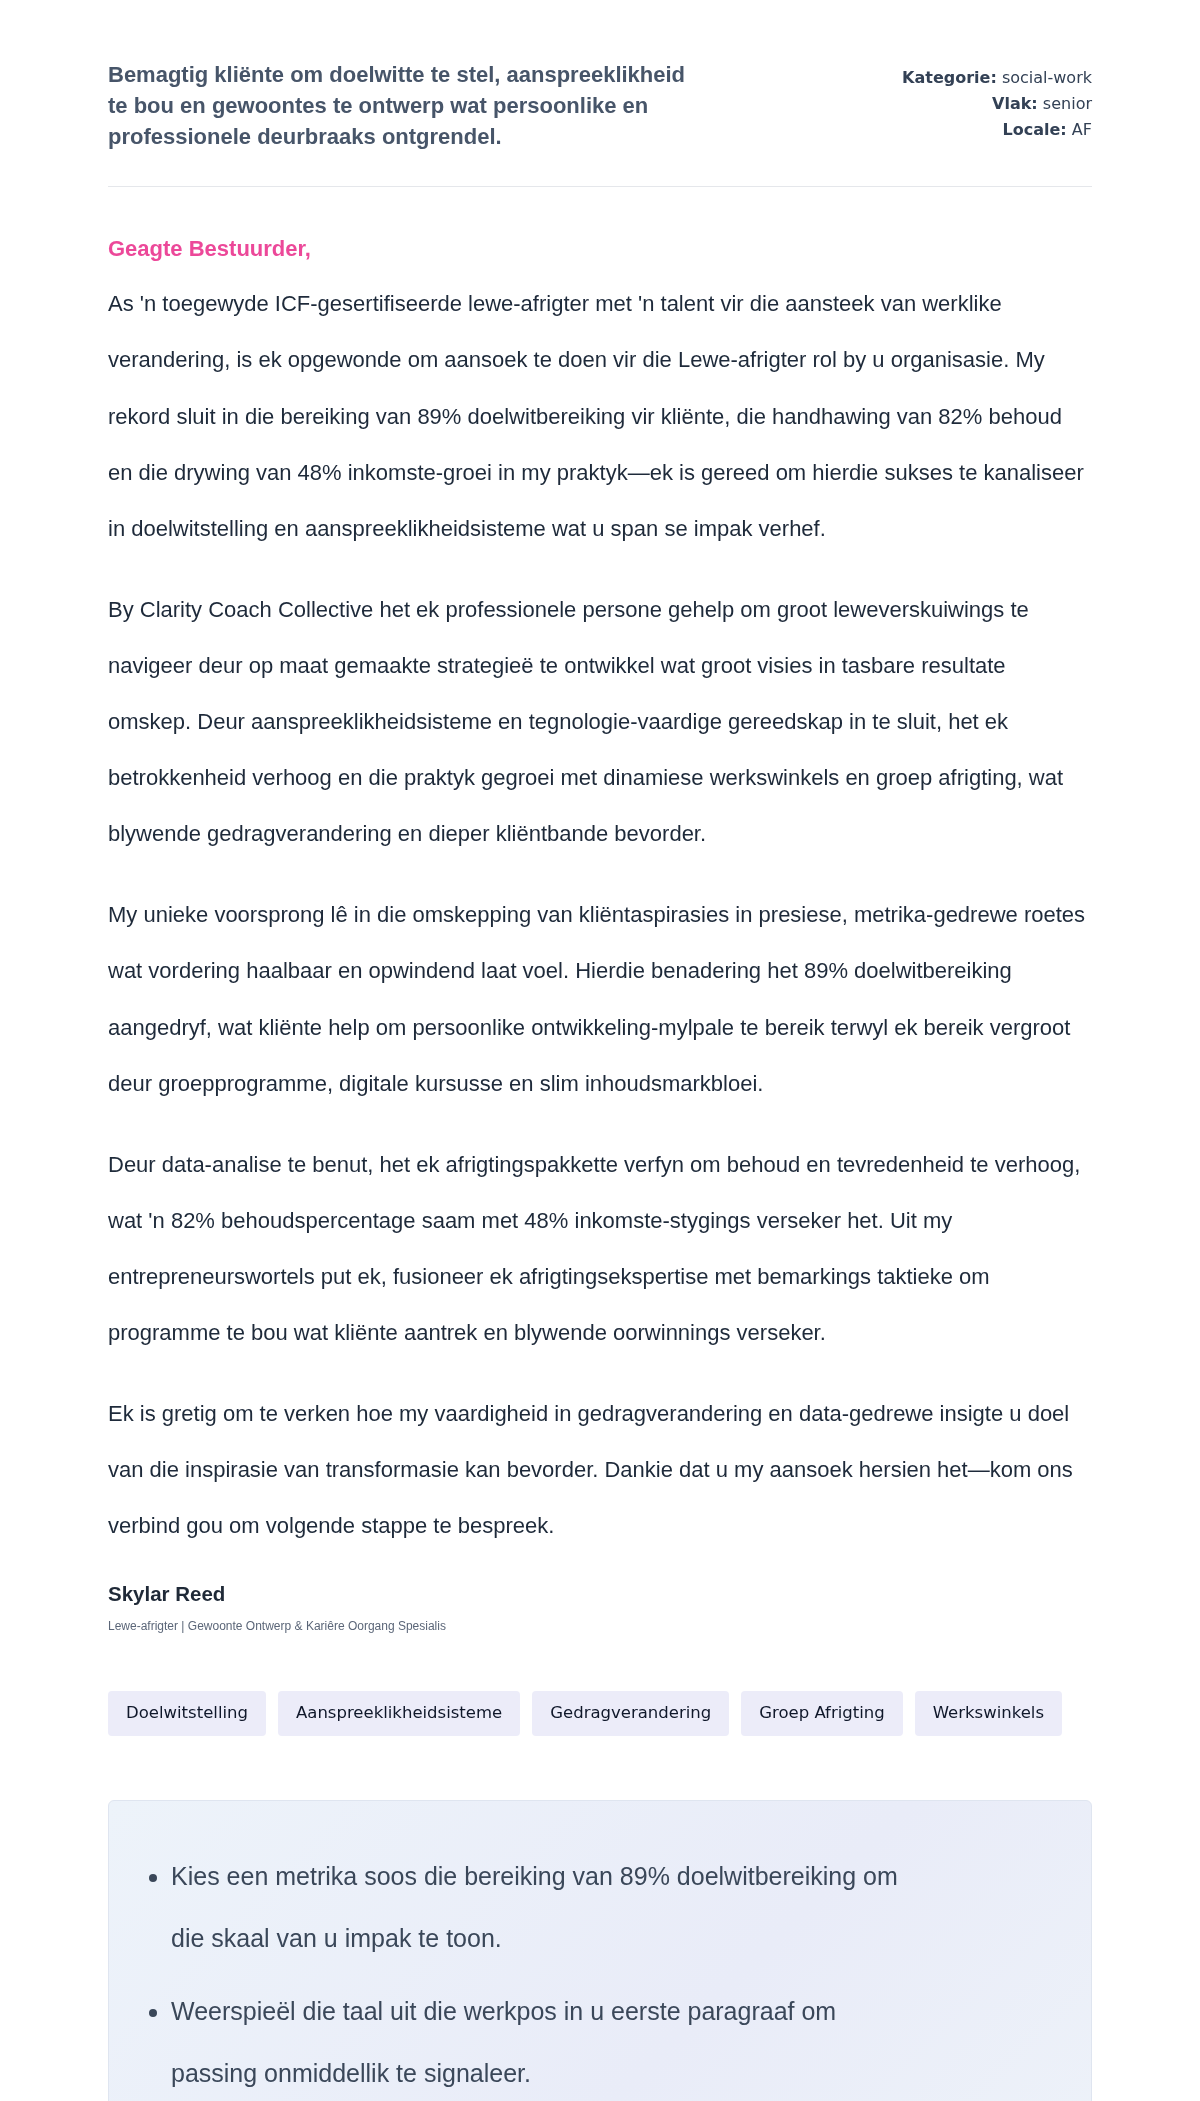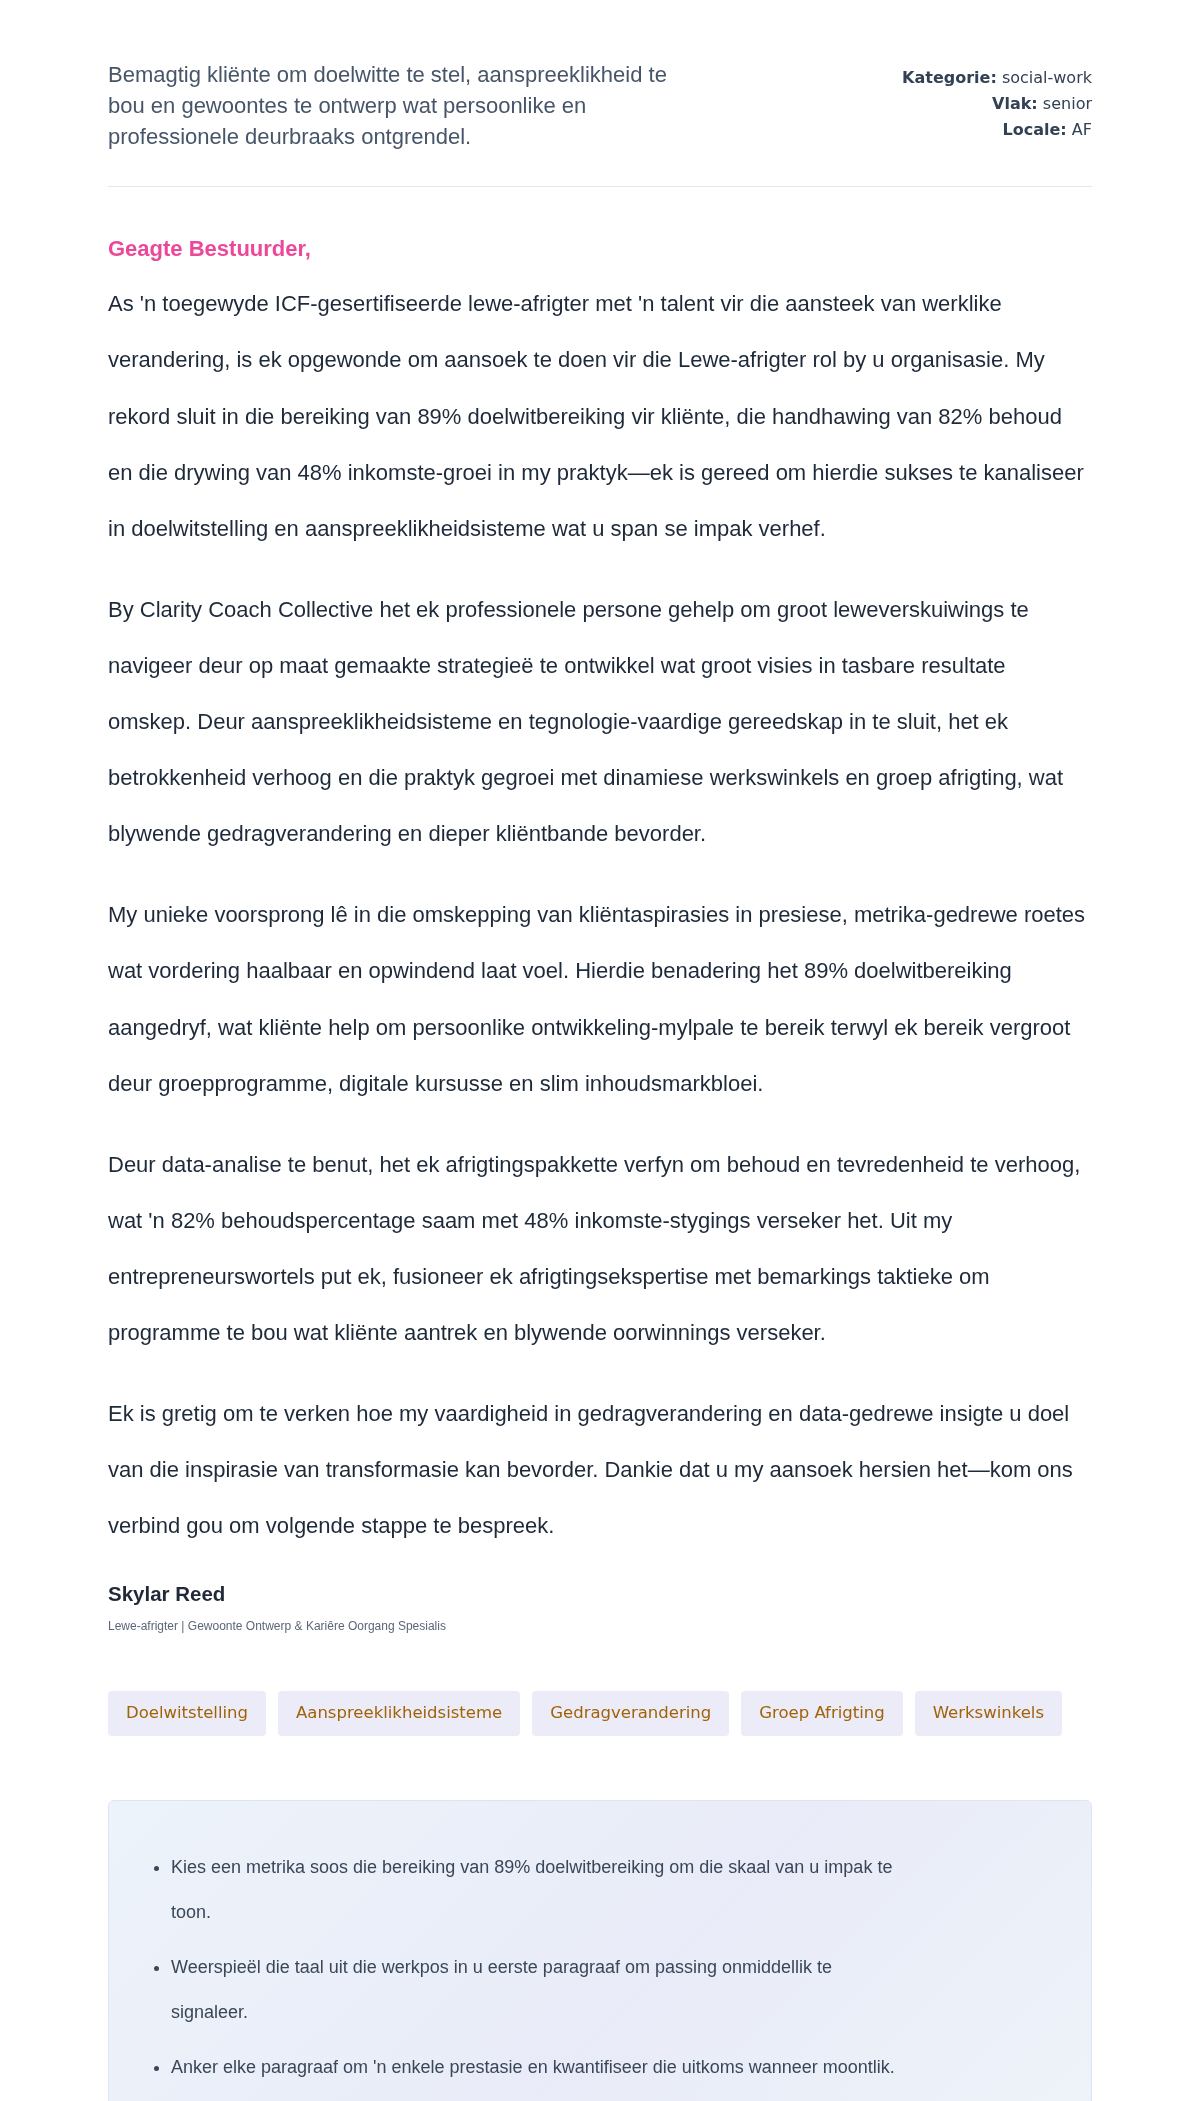--- a/index.html
+++ b/index.html
@@ -25,21 +25,21 @@
     font-size: 35px;
     font-weight: 700;
     letter-spacing: -0.5px;
     color: #4b44dd;
     white-space: nowrap;
     margin-bottom: 12px;
   }
   .doc-subtitle {
     max-width: 592px;
     font-size: 22px;
-    font-weight: 400;
+    font-weight: 700;
     line-height: 1.4;
     color: #475569;
   }
   .header-meta {
     width: 232px;
     flex: 0 0 auto;
     text-align: right;
     font-family: "DejaVu Sans", "Liberation Sans", sans-serif;
     font-size: 16px;
     line-height: 1.45;
@@ -79,21 +79,21 @@
     margin-top: 13px;
     font-size: 12px;
     color: #5b6678;
   }
 
   
   .tags { display: flex; flex-wrap: wrap; gap: 12px; margin-top: 58px; }
   .tag {
     display: inline-block;
     background: #ececf9;
-    color: #a16207;
+    color: #0f172a;
     font-family: "DejaVu Sans", "Liberation Sans", sans-serif;
     font-size: 16.5px;
     line-height: 1;
     padding: 14px 18px;
     border-radius: 4px;
   }
 
   
   .callout {
     margin-top: 64px;
@@ -107,21 +107,21 @@
     font-weight: 700;
     color: #4b44dd;
     margin-bottom: 14px;
   }
   .callout ul {
     max-width: 760px;
     padding-left: 24px;
     list-style-type: disc;
   }
   .callout li {
-    font-size: 18px;
+    font-size: 25px;
     line-height: 2.5;
     color: #3a4759;
     margin-top: 10px;
   }
   .callout li::marker { color: #3a4759; }
 </style>
 </head>
 <body>
 
 <div class="page">

